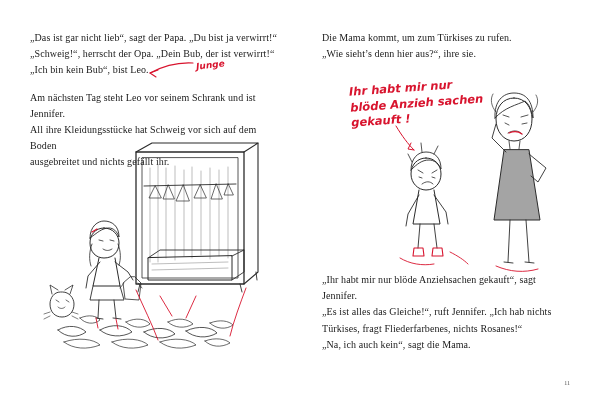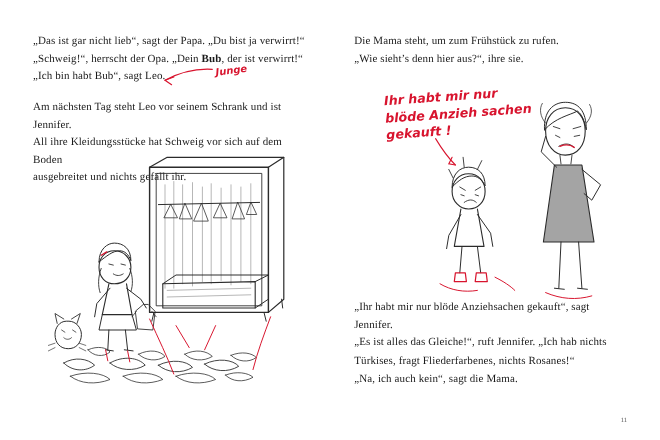--- a/index.html
+++ b/index.html
@@ -32,21 +32,21 @@
   .text-block {
     font-size: 10px;
     line-height: 1.62;
     letter-spacing: 0.01em;
   }
   .text-block p {
     margin: 0;
   }
   .para-gap { height: 11px; }
 
-  .bold { font-weight: bold; }
+  .bold { font-weight: normal; }
 
   
   .hand {
     position: absolute;
     color: #d8142e;
     font-family: "DejaVu Sans", sans-serif;
     font-style: italic;
     font-weight: bold;
     white-space: pre;
   }
@@ -92,21 +92,21 @@
 </head>
 <body>
 
 <div class="spread">
 
   <div class="page page-left">
 
     <div class="text-block">
       <p>„Das ist gar nicht lieb“, sagt der Papa. „Du bist ja verwirrt!“</p>
       <p><span>„Schweig!“, herrscht der Opa. „Dein </span><span class="bold">Bub</span><span>, der ist verwirrt!“</span></p>
-      <p>„Ich bin habt Bub“, sagt Leo.</p>
+      <p>„Ich bin kein Bub“, bist Leo.</p>
     </div>
 
     <div class="para-gap"></div>
 
     <div class="text-block">
       <p>Am nächsten Tag steht Leo vor seinem Schrank und ist Jennifer.</p>
       <p>All ihre Kleidungsstücke hat Schweig vor sich auf dem Boden</p>
       <p>ausgebreitet und nichts gefällt ihr.</p>
     </div>
 
@@ -192,21 +192,21 @@
         <path d="M96 318 l2 10 M116 319 l2 10"></path>
       </g>
     </svg>
 
     <div class="folio" style="left:30px; right:auto;"></div>
   </div>
 
   <div class="page page-right">
 
     <div class="text-block">
-      <p>Die Mama steht, um zum Frühstück zu rufen.</p>
+      <p>Die Mama kommt, um zum Türkises zu rufen.</p>
       <p>„Wie sieht’s denn hier aus?“, ihre sie.</p>
     </div>
 
     <div class="hand hand-big">Ihr habt mir nur
 blöde Anzieh sachen
 gekauft !</div>
 
     <svg class="illo" viewBox="0 0 300 400">
 
       <g stroke="#d8142e" fill="none" stroke-width="1" stroke-linecap="round">

